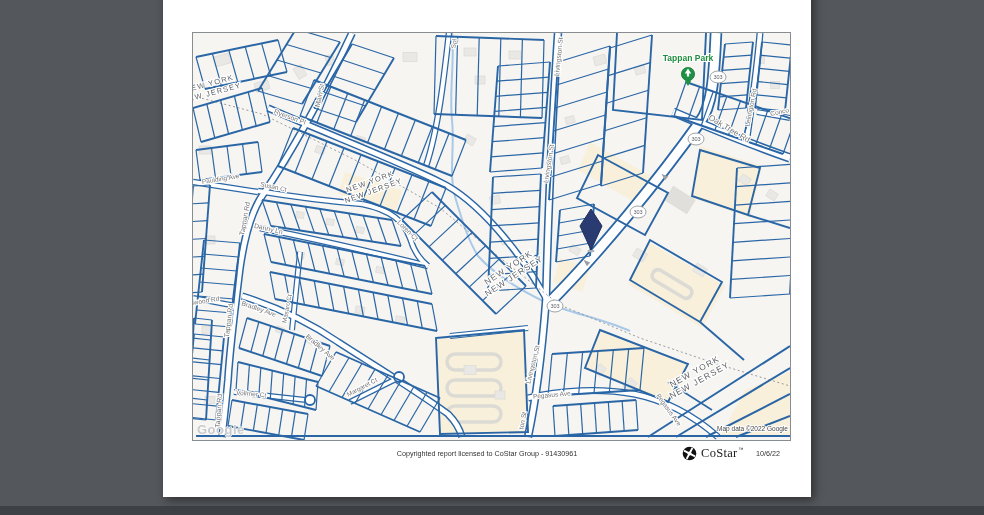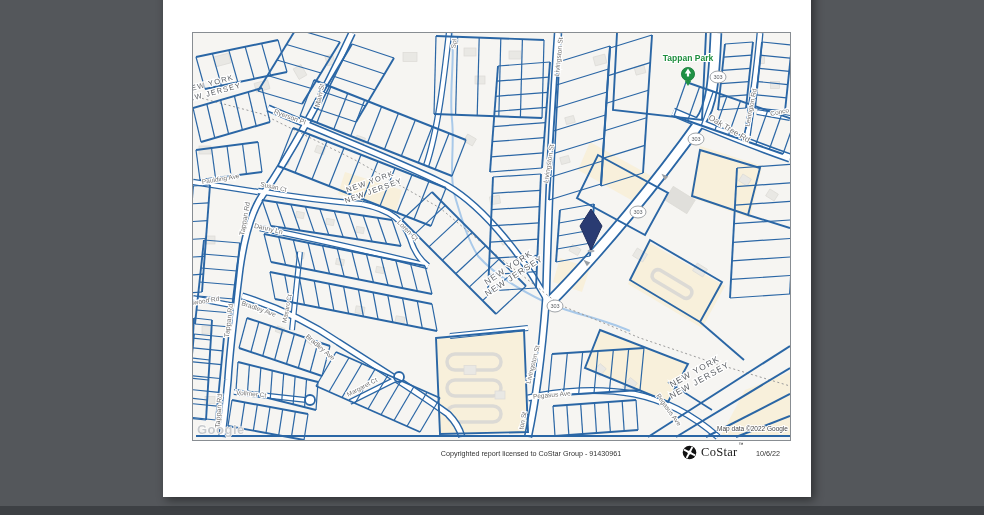--- a/index.html
+++ b/index.html
@@ -10,22 +10,22 @@
         box-shadow:3px 3px 9px rgba(0,0,0,.45);}
   .map-frame{position:absolute;left:29px;top:56px;width:597px;height:407px;border:1px solid #888d92;background:#f6f5f2;}
   svg{display:block;}
   svg text{font-family:"Liberation Sans",sans-serif;}
   .lbl{paint-order:stroke;stroke:#ffffff;stroke-width:2.2px;fill:#767676;}
   .bnd text{paint-order:stroke;stroke:#ffffff;stroke-width:2.4px;fill:#5f6368;letter-spacing:1.2px;text-anchor:middle;}
   .park-t{paint-order:stroke;stroke:#ffffff;stroke-width:2.2px;fill:#1e8e3e;font-weight:bold;}
   .shield-t{fill:#5f6368;text-anchor:middle;}
   .attr{paint-order:stroke;stroke:#ffffff;stroke-width:2px;fill:#454545;}
   .glogo{paint-order:stroke;stroke:#ffffff;stroke-width:1px;fill:#c7cacd;font-weight:bold;letter-spacing:.5px;}
-  .footer-copy{position:absolute;left:0;top:473px;width:100%;text-align:center;font-size:7.2px;color:#333;margin-left:44px;}
-  .costar{position:absolute;left:519px;top:469px;height:16px;display:flex;}
+  .footer-copy{position:absolute;left:0;top:473px;width:100%;text-align:center;font-size:7.2px;color:#333;}
+  .costar{position:absolute;left:519px;top:469px;height:16px;display:flex;align-items:center;}
   .costar-txt{font-family:"Liberation Serif",serif;font-size:12.5px;color:#1b1b1b;margin-left:4px;letter-spacing:.3px;}
   .costar-tm{font-size:5px;color:#1b1b1b;vertical-align:top;margin-left:1px;position:relative;top:-4px;}
   .report-date{position:absolute;left:593px;top:473px;font-size:7.2px;color:#333;text-align:right;}
 </style>
 </head>
 <body>
 
 <div class="stage">
   <div class="toolbar-strip"></div>
 

